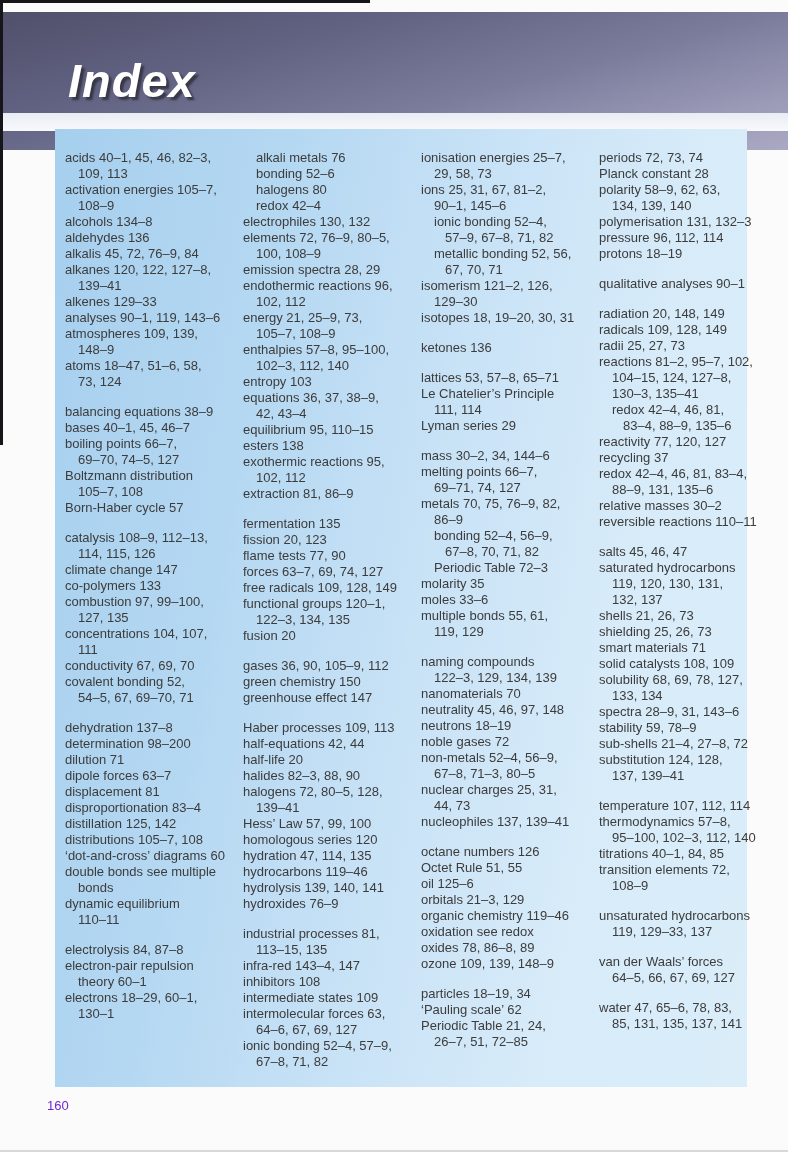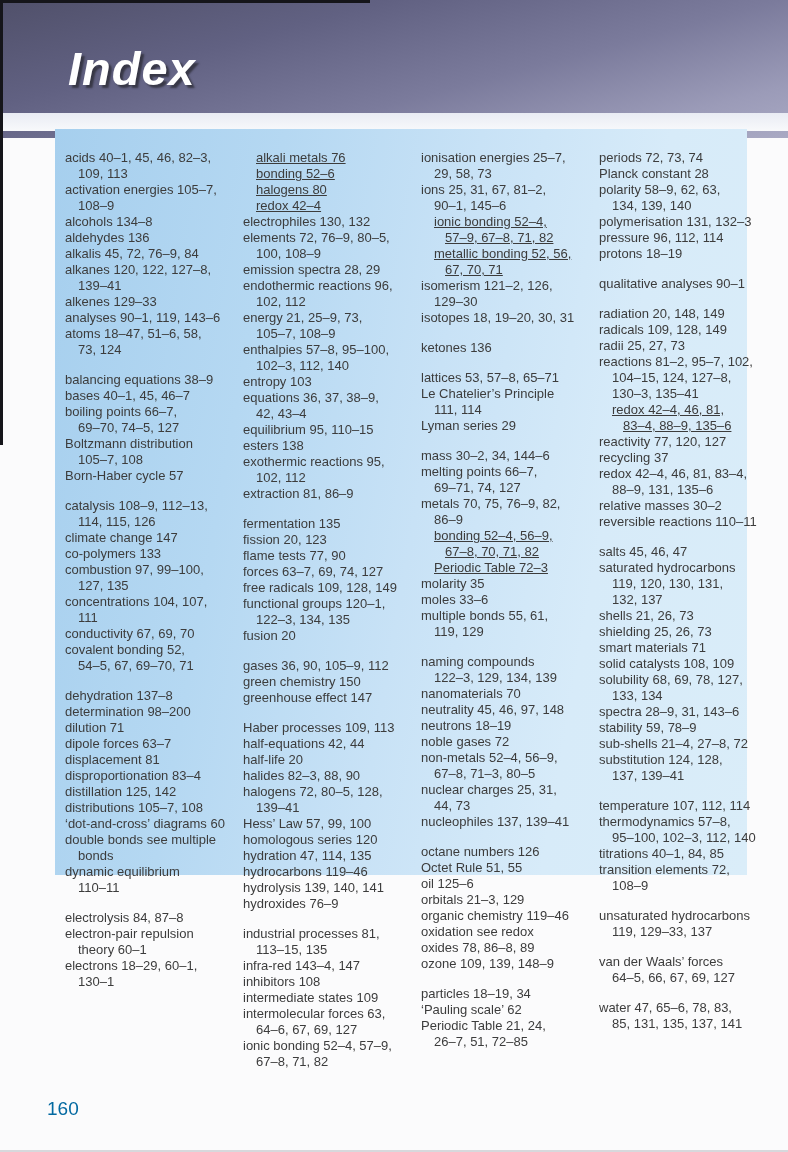--- a/index.html
+++ b/index.html
@@ -6,53 +6,53 @@
   body{
     width:788px;height:1152px;position:relative;overflow:hidden;
     background:#fbfbfc;
     font-family:"Liberation Sans",sans-serif;
   }
   .edge-top{position:absolute;top:0;left:0;width:370px;height:3px;background:#15151a;}
   .edge-left{position:absolute;top:0;left:0;width:3px;height:445px;background:#15151a;}
   .edge-bottom{position:absolute;bottom:0;left:0;width:100%;height:2px;background:#d8d8dc;}
 
   .banner{
-    position:absolute;top:0;left:0;width:788px;height:138px;
+    position:absolute;top:12px;left:0;width:788px;height:138px;
     background:linear-gradient(165deg,#50506a 0%,#616182 30%,#7b7b9c 60%,#9b9bb8 85%,#a9a9c3 100%);
   }
   .banner-fade{
     position:absolute;top:113px;left:0;width:788px;height:18px;
     background:linear-gradient(#e9ecf4,#f8f9fb);
   }
   .page-title{
     margin:0;position:absolute;left:68px;top:44px;
     font-size:47px;line-height:50px;font-style:italic;font-weight:bold;color:#ffffff;
     letter-spacing:1px;
     text-shadow:3px 3px 2px rgba(45,45,55,0.8);
   }
 
   .panel{
-    position:absolute;left:55px;top:129px;width:692px;height:746px;
+    position:absolute;left:55px;top:129px;width:692px;height:958px;
     box-sizing:border-box;
     background:linear-gradient(100deg,#a6cfee 0%,#b5d8f2 28%,#c8e2f6 52%,#d7ebf9 75%,#daedf9 100%);
     display:flex;column-gap:6px;
     padding:21px 0 0 10px;
   }
   .col{flex:0 0 172px;width:172px;}
   .entry{
     font-size:13px;line-height:16px;color:#3c3c3c;
     padding-left:13px;text-indent:-13px;
     white-space:pre-line;
   }
-  .entry.sub{padding-left:24px;text-indent:-11px;text-decoration:underline;}
+  .entry.sub{padding-left:24px;text-indent:-11px;}
   .gap{height:14px;}
 
   .page-number{
     position:absolute;left:47px;top:1098px;
-    font-size:19px;color:#0369a1;
+    font-size:13px;color:#6d28d9;
   }
 </style>
 </head>
 <body>
 
 <div class="banner">
   <h1 class="page-title">Index</h1>
 </div>
 <div class="banner-fade"></div>
 
@@ -62,20 +62,22 @@
 109, 113</div>
       <div class="entry">activation energies 105–7,
 108–9</div>
       <div class="entry">alcohols 134–8</div>
       <div class="entry">aldehydes 136</div>
       <div class="entry">alkalis 45, 72, 76–9, 84</div>
       <div class="entry">alkanes 120, 122, 127–8,
 139–41</div>
       <div class="entry">alkenes 129–33</div>
       <div class="entry">analyses 90–1, 119, 143–6</div>
+      <div class="entry">atmospheres 109, 139,
+148–9</div>
       <div class="entry">atoms 18–47, 51–6, 58,
 73, 124</div>
       <div class="gap"></div>
       <div class="entry">balancing equations 38–9</div>
       <div class="entry">bases 40–1, 45, 46–7</div>
       <div class="entry">boiling points 66–7,
 69–70, 74–5, 127</div>
       <div class="entry">Boltzmann distribution
 105–7, 108</div>
       <div class="entry">Born-Haber cycle 57</div>

